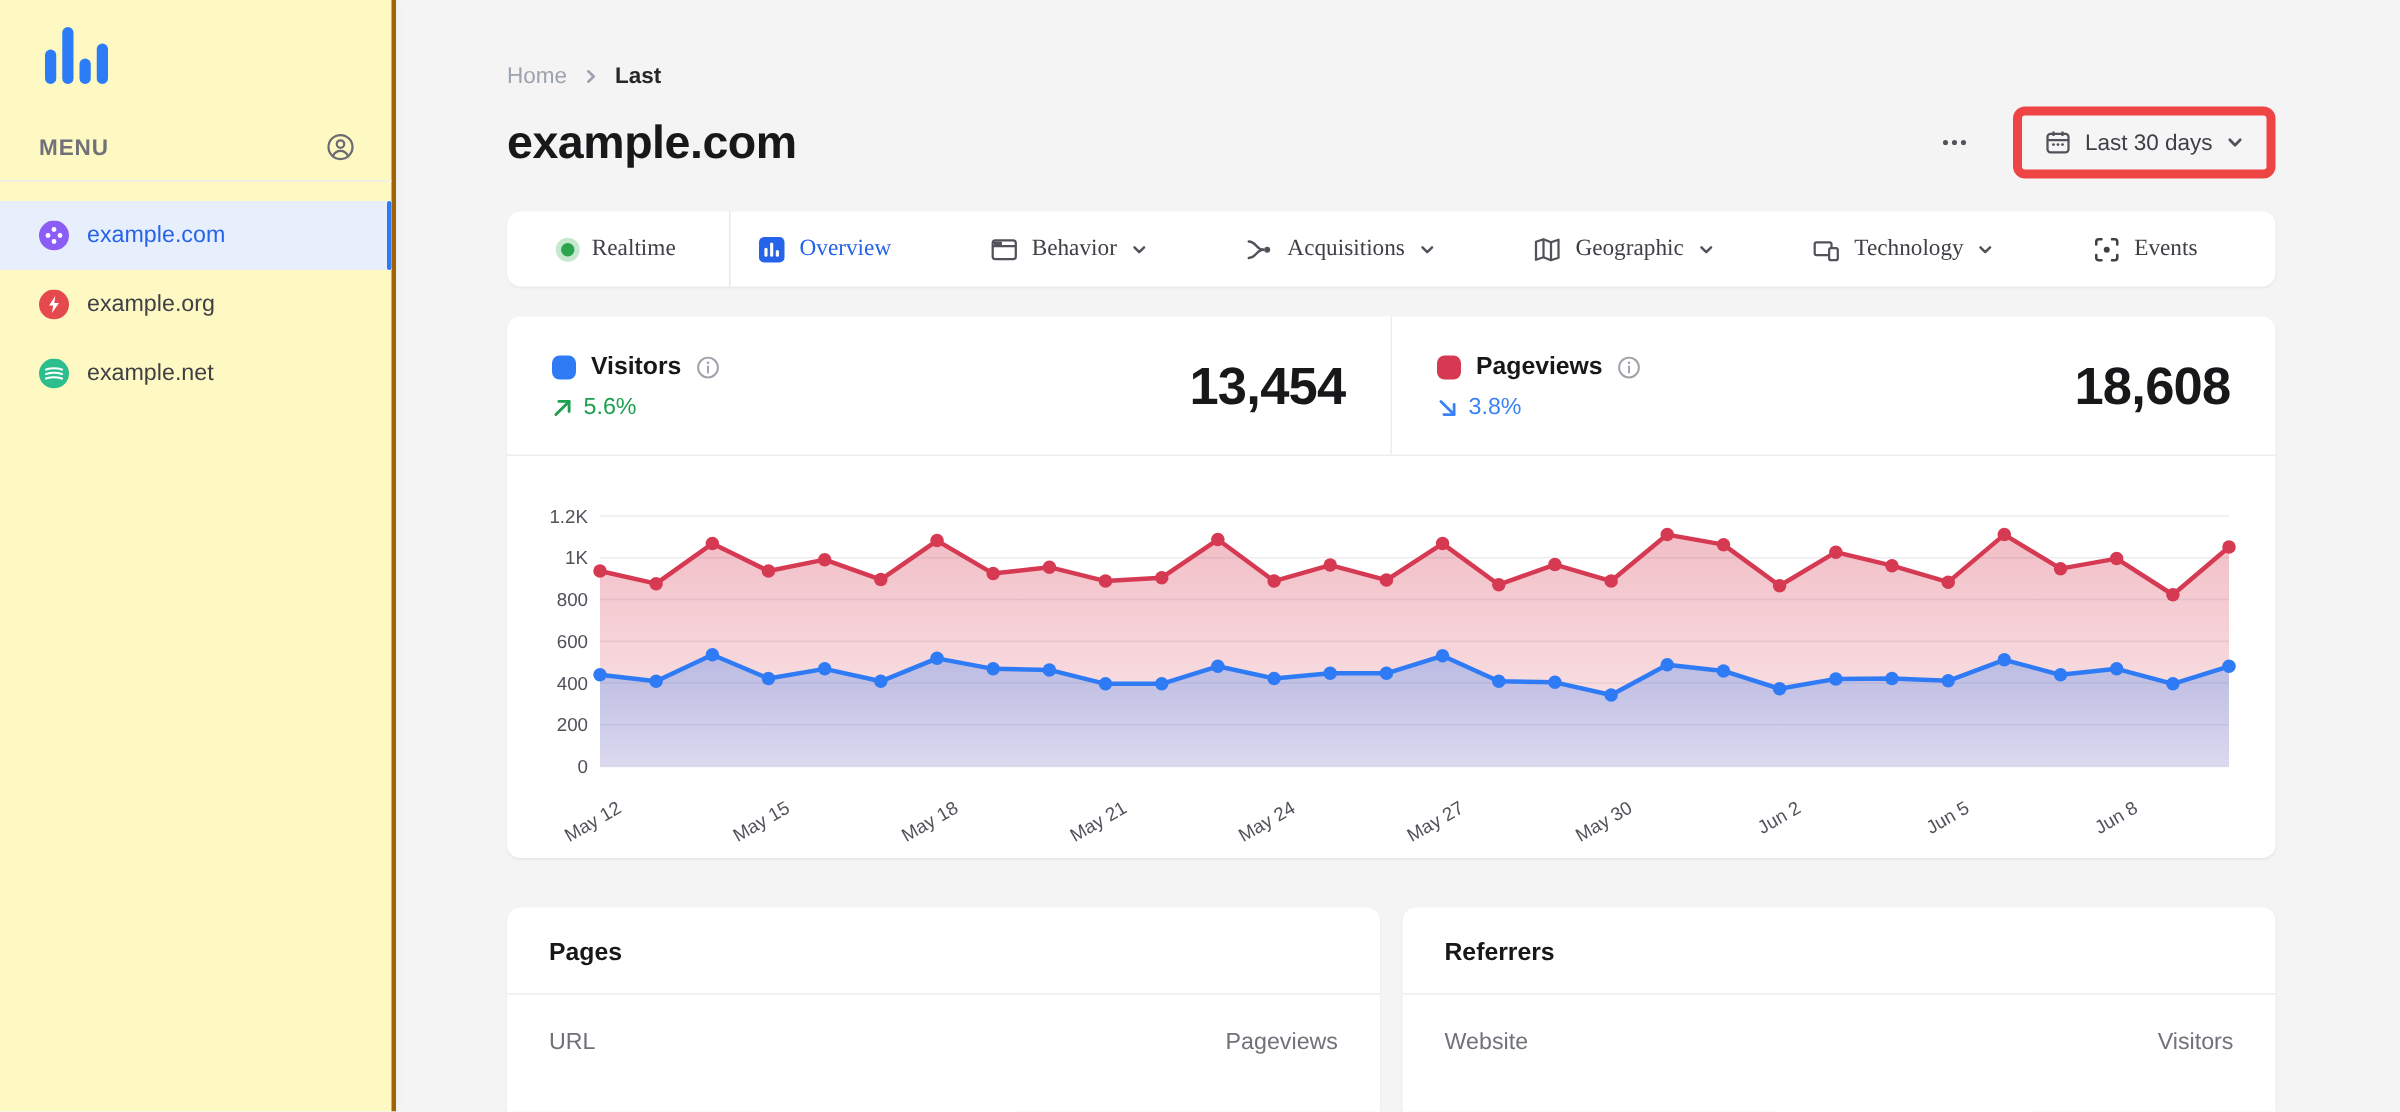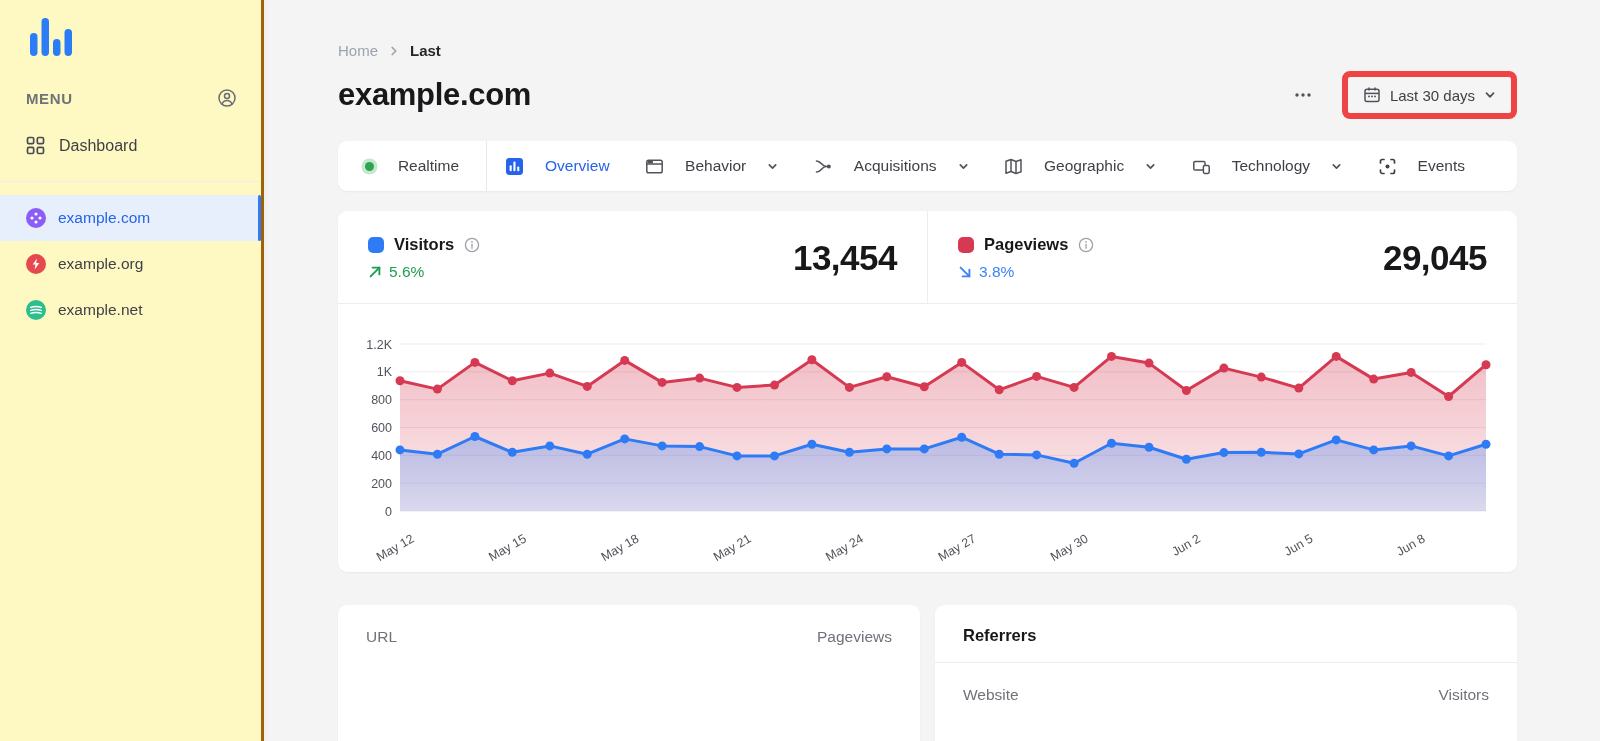--- a/index.html
+++ b/index.html
@@ -30,21 +30,21 @@
   .title-row { display:flex; align-items:center; justify-content:space-between; margin-top:14px; height:44px; }
   h1 { font-size:31px; font-weight:700; color:#18181b; letter-spacing:-.3px; }
   .actions { display:flex; align-items:center; gap:24px; }
   .more-btn { display:flex; align-items:center; cursor:pointer; padding:4px; }
   .date-btn { display:flex; align-items:center; gap:9px; background:#f5f5f6; border:6px solid #ef4444;
               border-radius:8px; padding:9px 15px; font-size:15px; color:#3f3f46; cursor:pointer; }
 
   .card { background:#fff; border-radius:9px; box-shadow:0 1px 2px rgba(0,0,0,.05); }
 
   .tabbar { margin-top:24px; height:50px; display:flex; align-items:stretch; }
-  .tab { display:flex; align-items:center; gap:21px; font-size:15.5px; color:#3f3f46; cursor:pointer; white-space:nowrap; }
+  .tab { display:flex; align-items:center; gap:9px; font-size:15.5px; color:#3f3f46; cursor:pointer; white-space:nowrap;font-family:Liberation Serif, serif; }
   .tab.active { color:#2563eb; font-weight:500; }
   .tab-realtime { width:149px; justify-content:center; border-right:1px solid #e8e8ec; }
   .tabs-rest { flex:1; display:flex; align-items:center; justify-content:space-between; padding:0 52px 0 18px; }
   .rt-dot { width:9px; height:9px; border-radius:50%; background:#2da44e; box-shadow:0 0 0 3.5px #c6e8ce; margin-right:3px; }
   .chev { display:flex; color:#52525b; }
 
   .overview-card { margin-top:20px; }
   .metrics { display:flex; border-bottom:1px solid #ededf0; }
   .metric { flex:1; display:flex; align-items:center; justify-content:space-between; padding:24px 30px 22px 30px; }
   .metric + .metric { border-left:1px solid #ededf0; }
@@ -78,29 +78,20 @@
 
     <div class="menu-row">
       <span class="menu-label">MENU</span>
       <svg width="20" height="20" viewBox="0 0 20 20" fill="none" stroke="#6b6b74" stroke-width="1.5">
         <circle cx="10" cy="10" r="8"></circle>
         <circle cx="10" cy="8" r="2.5"></circle>
         <path d="M4.9 16.1 C6.1 13.6 8 12.6 10 12.6 C12 12.6 13.9 13.6 15.1 16.1" stroke-linecap="round"></path>
       </svg>
     </div>
 
-    <div class="nav-item">
-      <svg width="19" height="19" viewBox="0 0 19 19" fill="none" stroke="#4b4b52" stroke-width="1.7">
-        <rect x="1.5" y="1.5" width="6.2" height="6.2" rx="1.4"></rect>
-        <rect x="11.3" y="1.5" width="6.2" height="6.2" rx="1.4"></rect>
-        <rect x="1.5" y="11.3" width="6.2" height="6.2" rx="1.4"></rect>
-        <rect x="11.3" y="11.3" width="6.2" height="6.2" rx="1.4"></rect>
-      </svg>
-      <span>Dashboard</span>
-    </div>
 
     <div class="sb-divider"></div>
 
     <div class="sites">
       <div class="site-row active">
         <svg width="20" height="20" viewBox="0 0 20 20">
           <circle class="site-circle" cx="10" cy="10" r="10" fill="#8b5cf6"></circle>
           <g fill="#fff">
             <circle cx="10" cy="6" r="1.6"></circle>
               <circle cx="6" cy="10" r="1.6"></circle>
@@ -279,21 +270,21 @@
               </svg>
             </div>
             <div class="change-row" style="color: #3b82f6;">
               <svg width="14" height="14" viewBox="0 0 14 14" fill="none" stroke="currentColor" stroke-width="1.9" stroke-linecap="round" stroke-linejoin="round">
                 <path d="M2.6 2.6 L11.4 11.4"></path>
                   <path d="M11.4 4.6 V11.4 H4.6"></path>
               </svg>
               <span>3.8%</span>
             </div>
           </div>
-          <div class="metric-value">29,045</div>
+          <div class="metric-value">18,608</div>
         </div>
       </div>
       <div class="chart-wrap">
         <svg id="chart" width="1123" height="250" viewBox="0 0 1123 250">
             <defs>
               <linearGradient id="grad0" x1="0" y1="0" x2="0" y2="1">
                 <stop offset="0%" stop-color="#d63a52" stop-opacity="0.33"></stop>
                 <stop offset="100%" stop-color="#d63a52" stop-opacity="0.1"></stop>
               </linearGradient>
               <linearGradient id="grad1" x1="0" y1="0" x2="0" y2="1">
@@ -388,20 +379,21 @@
             <text x="723.0689655172414" y="229" text-anchor="end" class="xtick" transform="rotate(-30 723.0689655172414 229)">May 30</text>
             <text x="835.4137931034483" y="229" text-anchor="end" class="xtick" transform="rotate(-30 835.4137931034483 229)">Jun 2</text>
             <text x="947.7586206896551" y="229" text-anchor="end" class="xtick" transform="rotate(-30 947.7586206896551 229)">Jun 5</text>
             <text x="1060.103448275862" y="229" text-anchor="end" class="xtick" transform="rotate(-30 1060.103448275862 229)">Jun 8</text>
           </svg>
       </div>
     </div>
 
     <div class="panels">
       <div class="panel card">
+        <div class="panel-title">Pages</div>
         <div class="panel-cols">
           <span>URL</span>
           <span>Pageviews</span>
         </div>
       </div>
       <div class="panel card">
         <div class="panel-title">Referrers</div>
         <div class="panel-cols">
           <span>Website</span>
           <span>Visitors</span>

